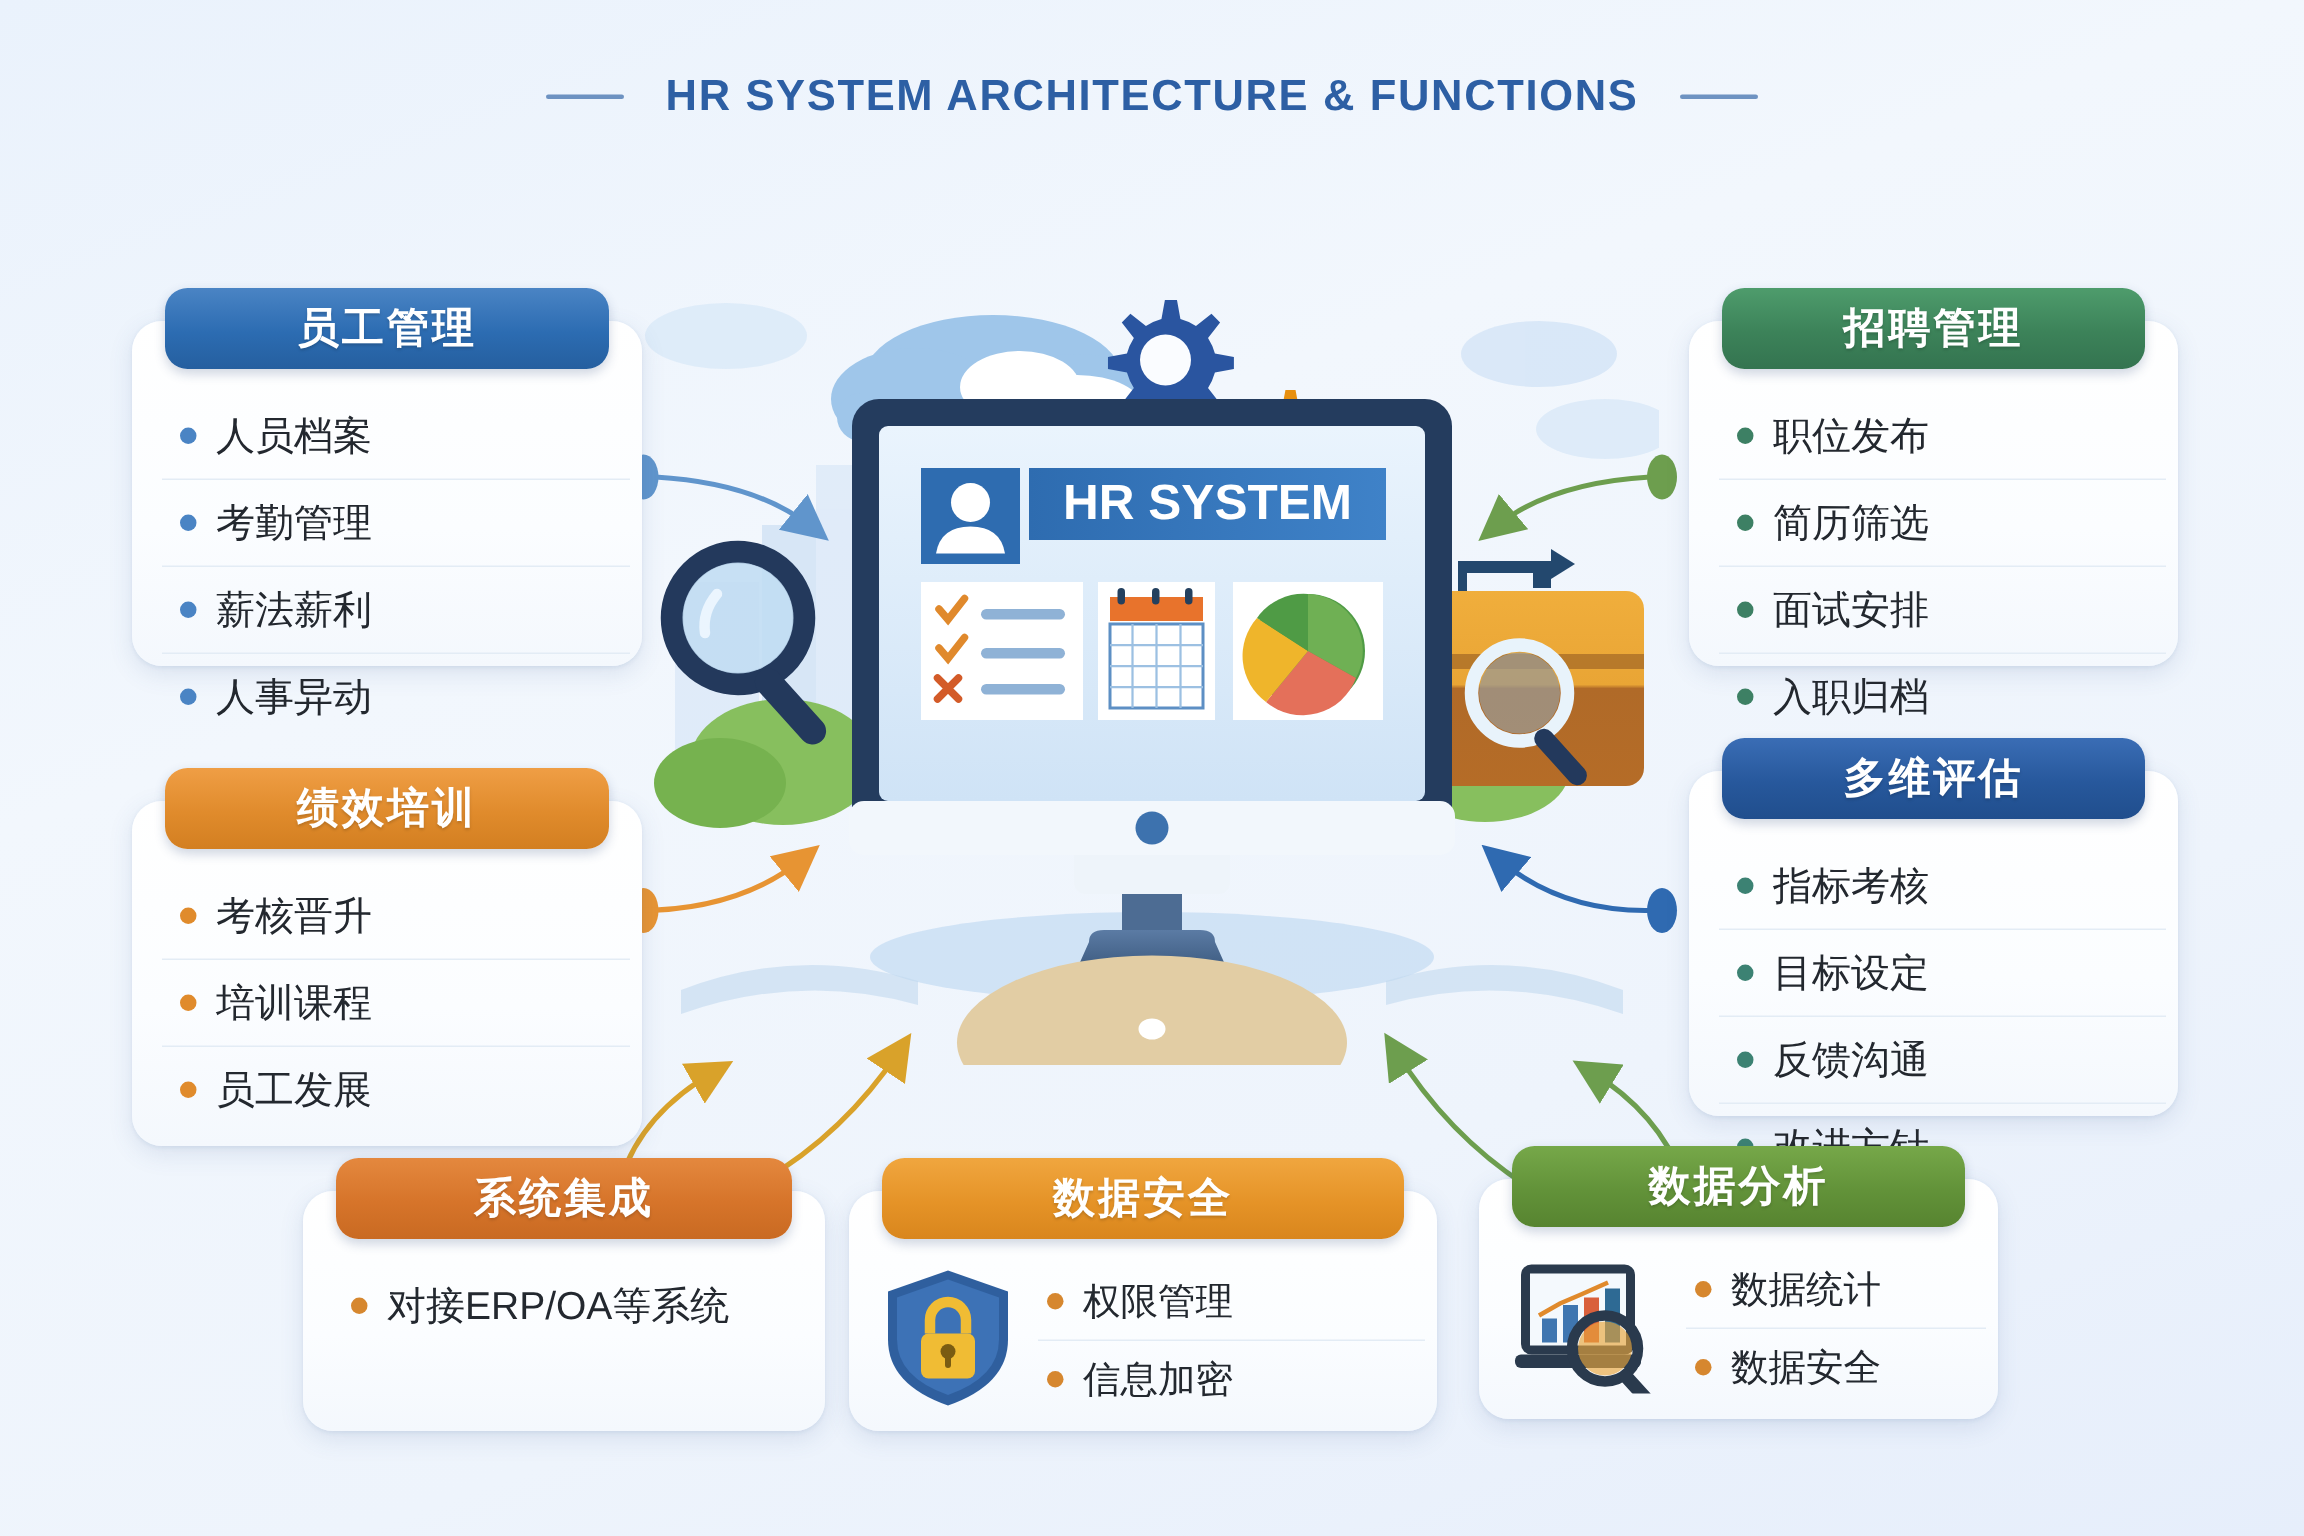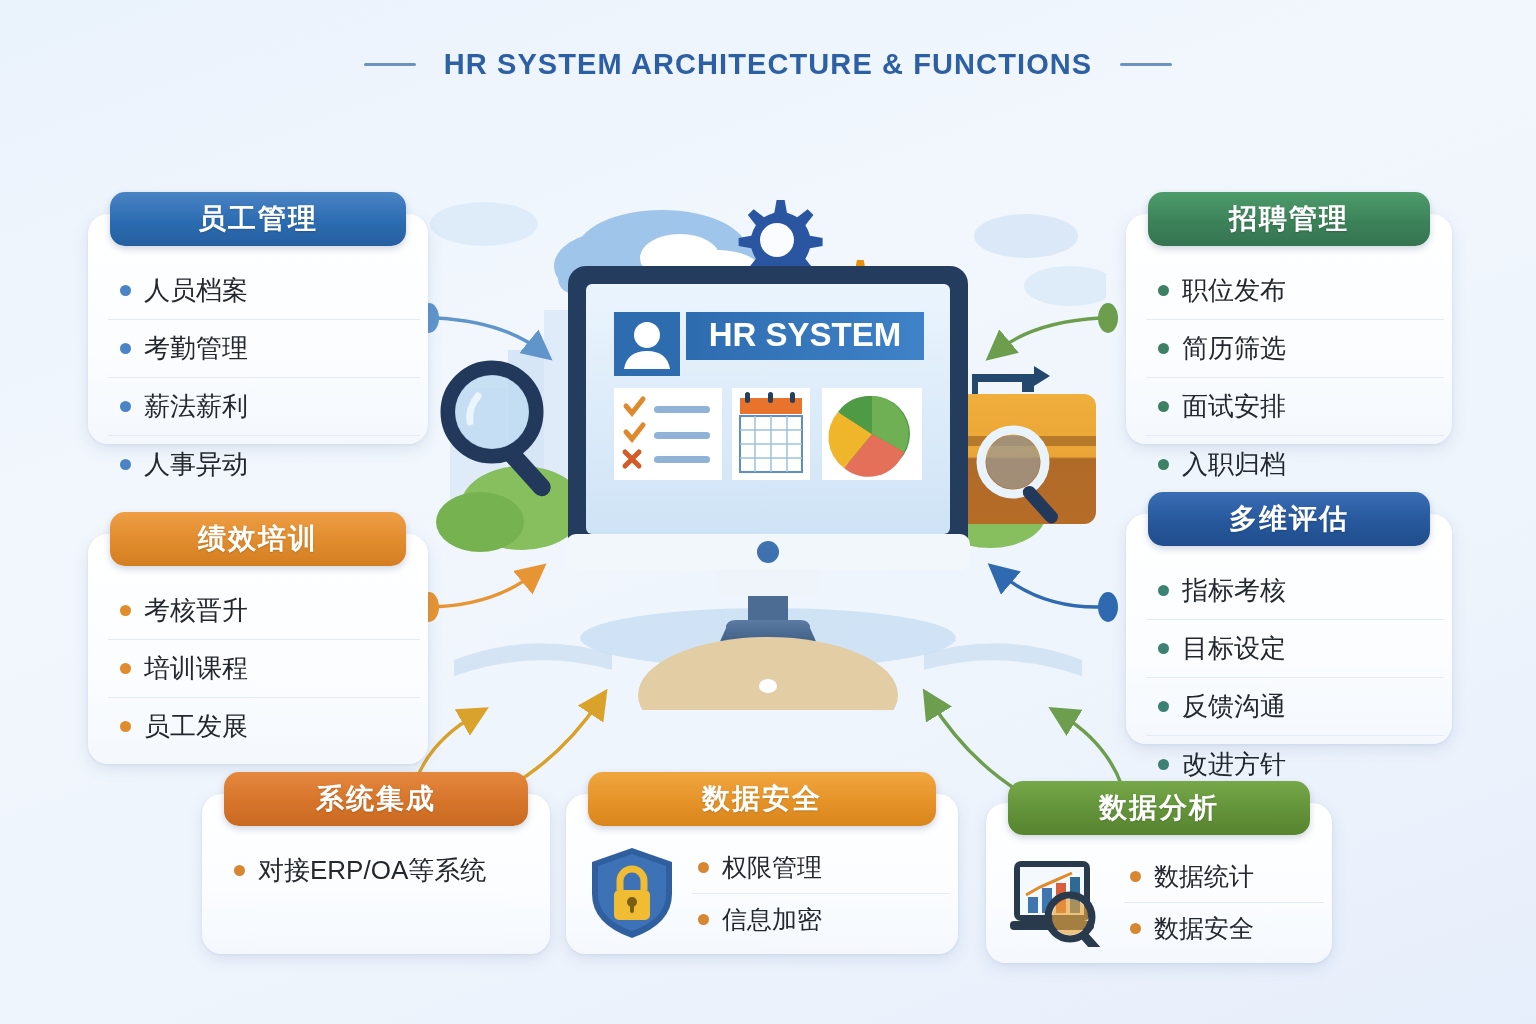--- a/index.html
+++ b/index.html
@@ -129,21 +129,21 @@
   .d-teal   { background: #3c8273; }
   .d-rust   { background: #d6872f; }
 
   
   #card-employee  { left: 88px;  top: 214px; width: 340px; height: 230px; }
   #card-recruit   { left: 1126px;top: 214px; width: 326px; height: 230px; }
   #card-training  { left: 88px;  top: 534px; width: 340px; height: 230px; }
   #card-perf      { left: 1126px;top: 514px; width: 326px; height: 230px; }
   #card-integ     { left: 182px; top: 794px; width: 348px; height: 160px; margin-left: 20px; }
   #card-security  { left: 566px; top: 794px; width: 392px; height: 160px; }
-  #card-analytics { left: 986px; top: 803px; width: 346px; height: 160px; }
+  #card-analytics { left: 986px; top: 786px; width: 346px; height: 160px; }
 
   
   .icon-row {
     display: flex;
     align-items: center;
     gap: 14px;
   }
   .icon-box { flex: 0 0 auto; }
   .icon-row .bullet-list { flex: 1 1 auto; }
   .icon-row .bullet-list li { font-size: 25px; padding: 9px 4px 9px 6px; }

